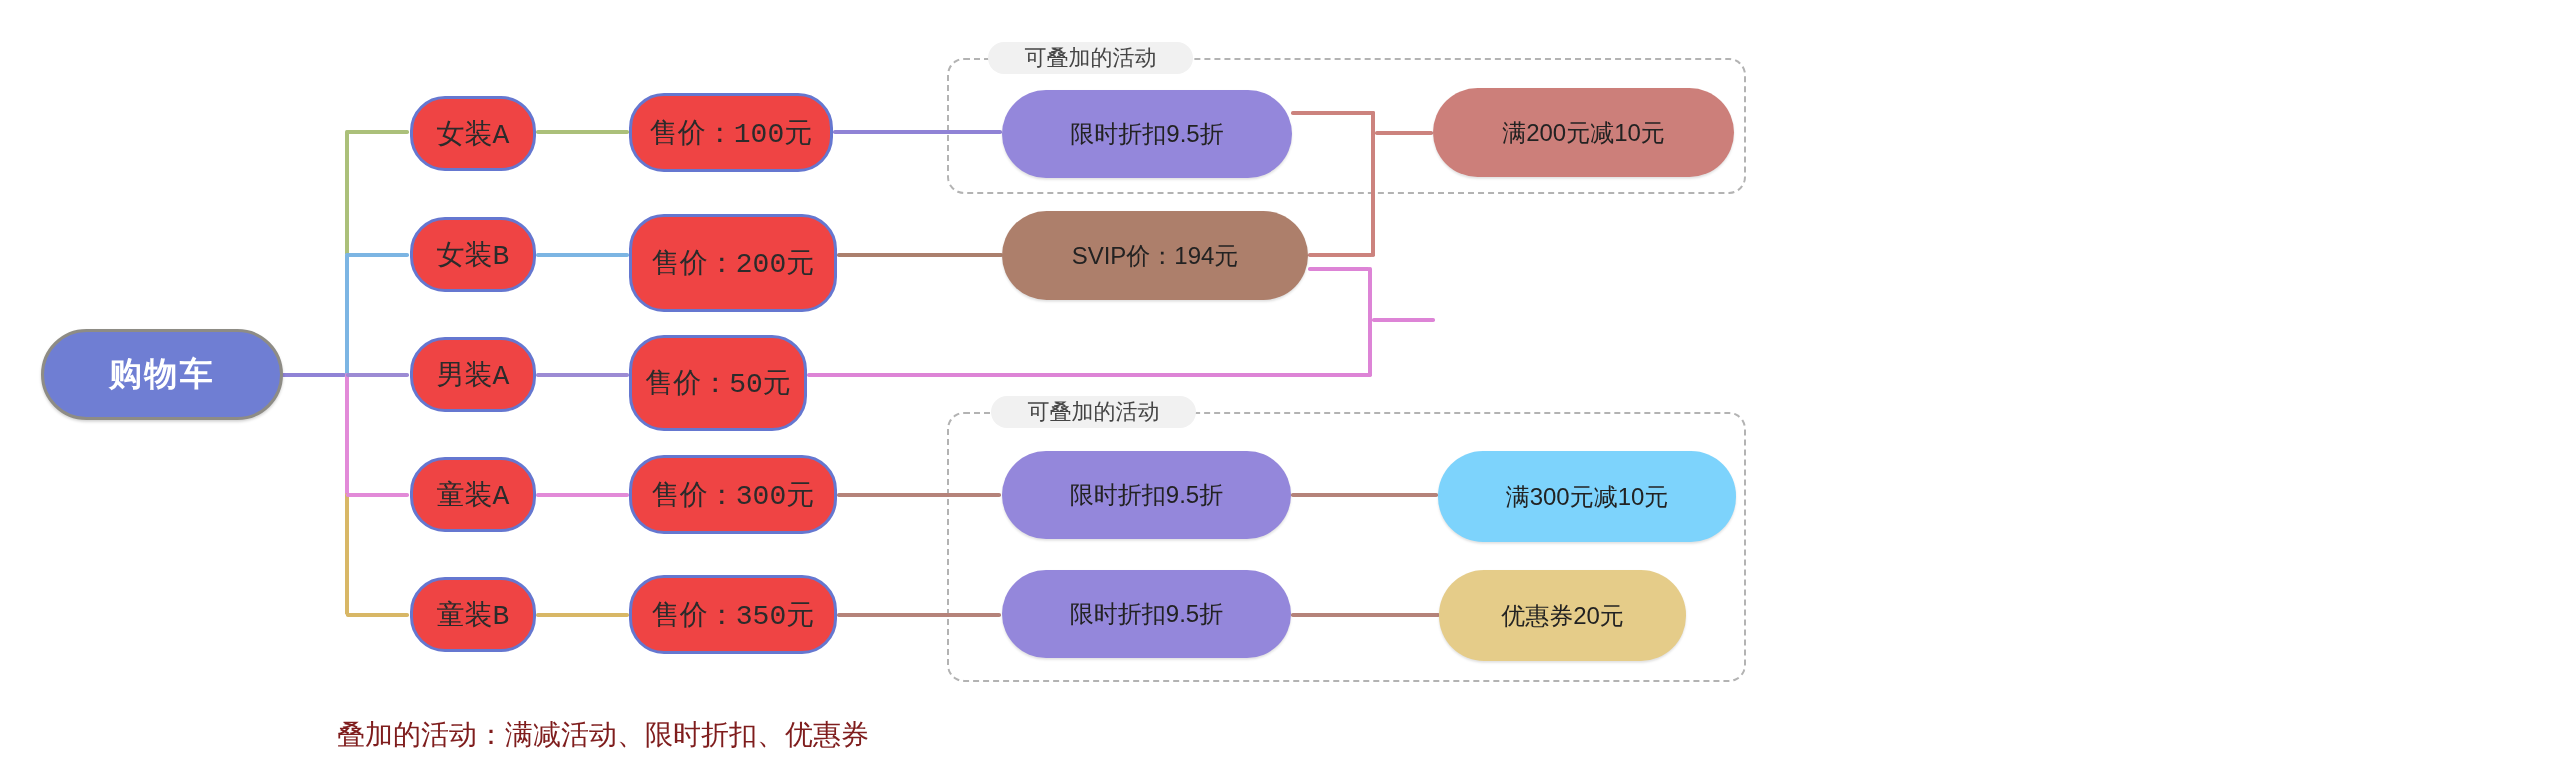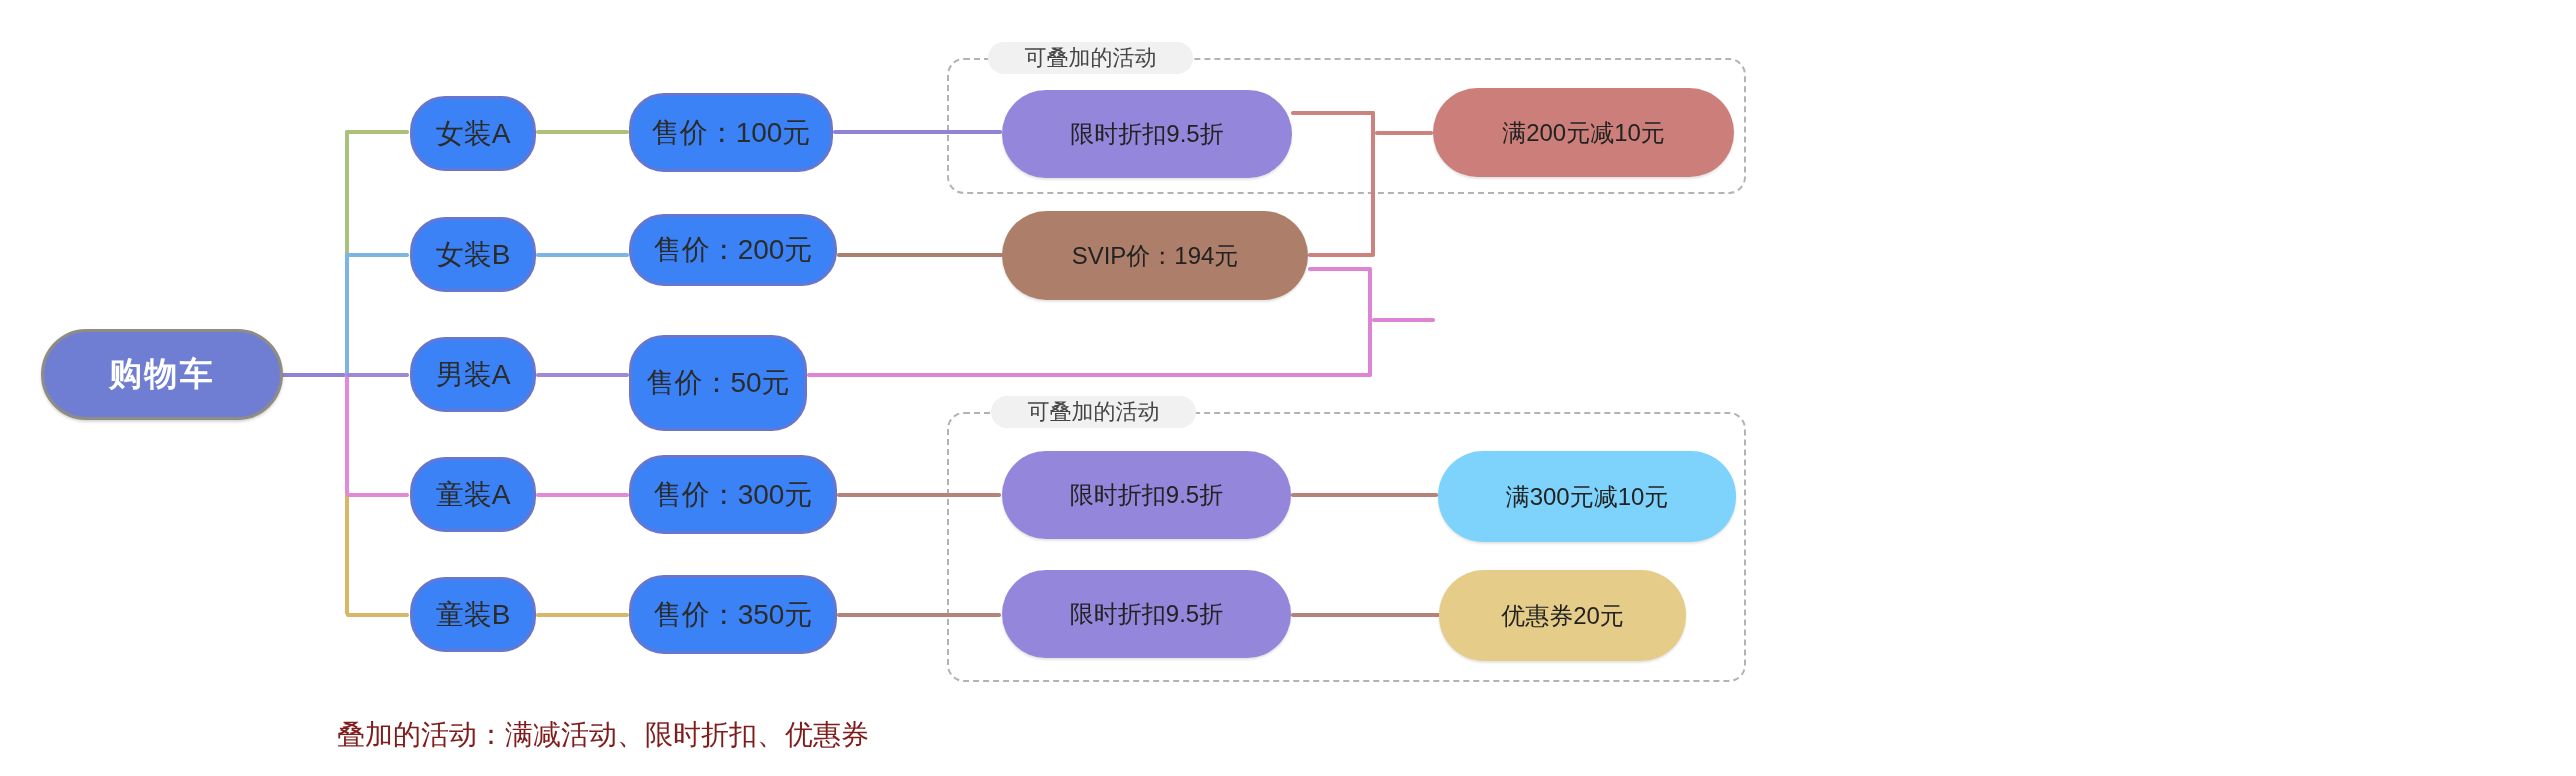--- a/index.html
+++ b/index.html
@@ -30,25 +30,26 @@
   .root-node {
     border-radius: 46px;
     border: 3px solid;
     color: #ffffff;
     font-size: 33px;
     font-weight: 600;
     letter-spacing: 2.4px;
     box-shadow: 0 1.8px 3px rgba(0,0,0,0.18);
   }
   .white-node {
-    background: #3b82f6;
+    background: #ef4444;
     border: 3px solid;
     border-radius: 35px;
     font-size: 28px;
     color: #2b2b2b;
+    font-family: Liberation Mono, monospace;
   }
   .pill-node {
     border-radius: 45px;
     font-size: 24px;
     color: #222222;
     box-shadow: 0 1.8px 2.4px rgba(0,0,0,0.12);
   }
   .group-label {
     position: absolute; z-index: 4;
     display: flex; align-items: center; justify-content: center;
@@ -113,21 +114,21 @@
 
   <div class="node root-node" style="left: 41px; top: 329px; width: 242px; height: 91px; background-color: rgb(111, 126, 211); border-color: rgb(142, 140, 133);">购物车</div>
 
   <div class="node white-node" style="left: 410px; top: 96px; width: 126px; height: 75px; border-color: rgb(101, 119, 208);">女装A</div>
   <div class="node white-node" style="left: 410px; top: 217px; width: 126px; height: 75px; border-color: rgb(101, 119, 208);">女装B</div>
   <div class="node white-node" style="left: 410px; top: 337px; width: 126px; height: 75px; border-color: rgb(101, 119, 208);">男装A</div>
   <div class="node white-node" style="left: 410px; top: 457px; width: 126px; height: 75px; border-color: rgb(101, 119, 208);">童装A</div>
   <div class="node white-node" style="left: 410px; top: 577px; width: 126px; height: 75px; border-color: rgb(101, 119, 208);">童装B</div>
 
   <div class="node white-node" style="left: 629px; top: 93px; width: 204px; height: 79px; border-color: rgb(101, 119, 208);">售价：100元</div>
-  <div class="node white-node" style="left: 629px; top: 214px; width: 208px; height: 72px; border-color: rgb(101, 119, 208);">售价：200元</div>
+  <div class="node white-node" style="left: 629px; top: 214px; width: 208px; height: 98px; border-color: rgb(101, 119, 208);">售价：200元</div>
   <div class="node white-node" style="left: 629px; top: 335px; width: 178px; height: 96px; border-color: rgb(101, 119, 208);">售价：50元</div>
   <div class="node white-node" style="left: 629px; top: 455px; width: 208px; height: 79px; border-color: rgb(101, 119, 208);">售价：300元</div>
   <div class="node white-node" style="left: 629px; top: 575px; width: 208px; height: 79px; border-color: rgb(101, 119, 208);">售价：350元</div>
 
   <div class="node pill-node" style="left: 1002px; top: 90px; width: 290px; height: 88px; background-color: rgb(148, 135, 219);">限时折扣9.5折</div>
   <div class="node pill-node" style="left: 1002px; top: 211px; width: 306px; height: 89px; background-color: rgb(173, 127, 107);">SVIP价：194元</div>
   <div class="node pill-node" style="left: 1002px; top: 451px; width: 289px; height: 88px; background-color: rgb(148, 135, 219);">限时折扣9.5折</div>
   <div class="node pill-node" style="left: 1002px; top: 570px; width: 289px; height: 88px; background-color: rgb(148, 135, 219);">限时折扣9.5折</div>
 
   <div class="node pill-node" style="left: 1433px; top: 88px; width: 301px; height: 89px; background-color: rgb(204, 127, 122);">满200元减10元</div>

